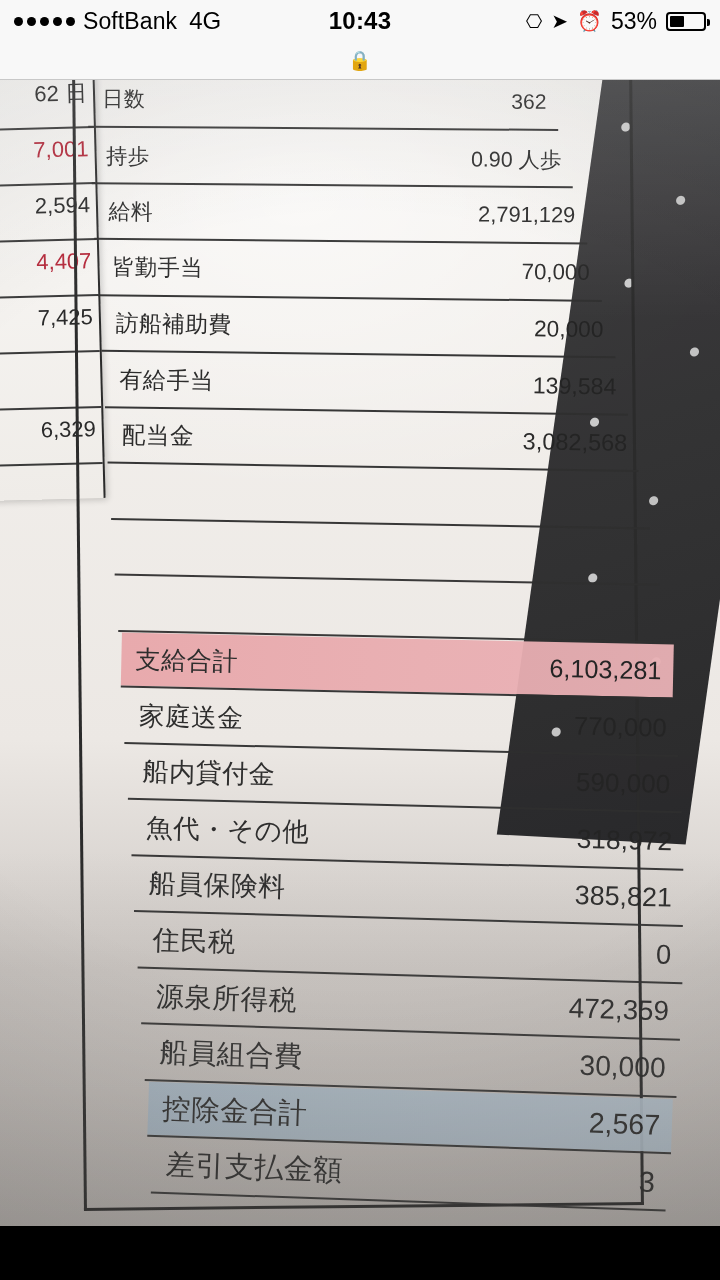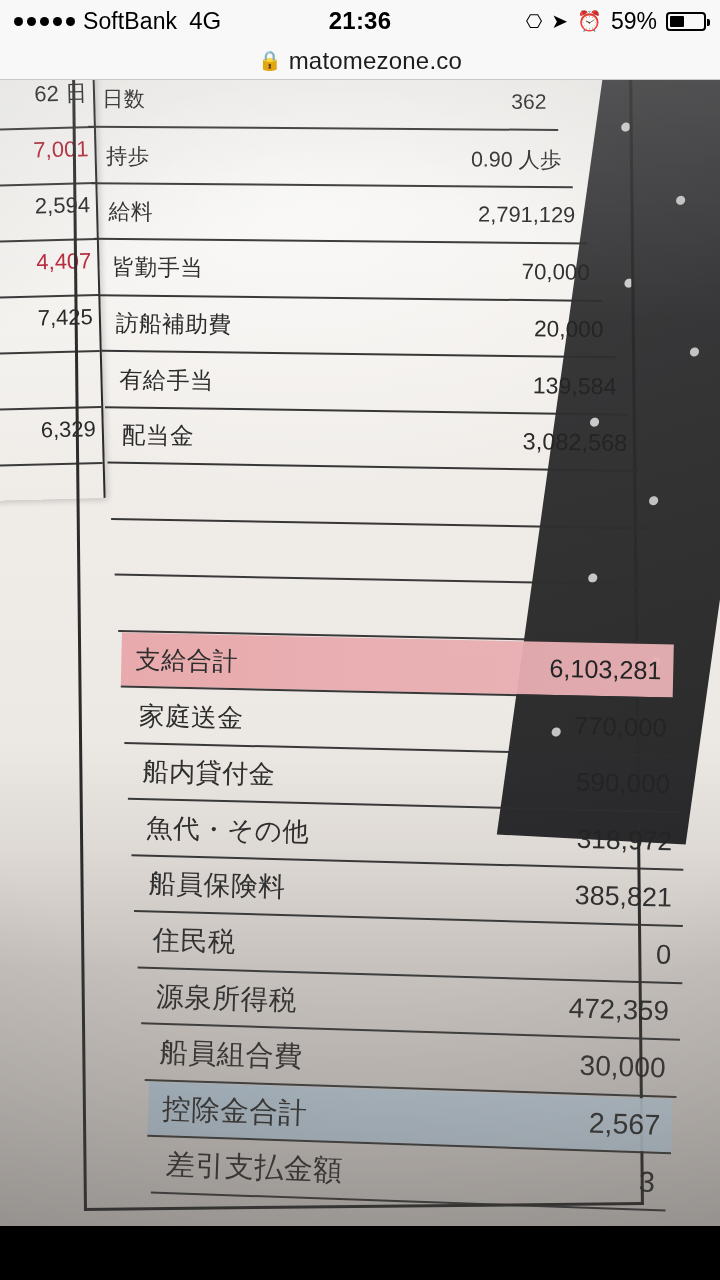--- a/index.html
+++ b/index.html
@@ -192,35 +192,34 @@
       <span class="sb-dots">
         <i></i>
           <i></i>
           <i></i>
           <i></i>
           <i></i>
       </span>
       <span class="sb-carrier">SoftBank</span>
       <span class="sb-net">4G</span>
     </div>
-    <div class="sb-center">21:36</div>
+    <div class="sb-center">10:43</div>
     <div class="sb-right">
       <span class="sb-lock">⎔</span>
       <span class="sb-arrow">➤</span>
       <span class="sb-alarm">⏰</span>
-      <span class="sb-batt-text">59%</span>
+      <span class="sb-batt-text">53%</span>
       <span class="battery">
           <span></span>
         </span>
     </div>
   </div>
 
   <div class="urlbar">
     <span class="padlock">🔒</span>
-    <span class="url">matomezone.co</span>
   </div>
 
   <div class="photo">
     <div class="light"></div>
     <div class="fabric"></div>
 
     <div class="left-sheet" id="left-sheet">
         <div class="lrow" style="top: 4px;"><span>62 日</span></div>
         <div class="lrow red" style="top: 60px;"><span>7,001</span></div>
         <div class="lrow" style="top: 116px;"><span>2,594</span></div>

